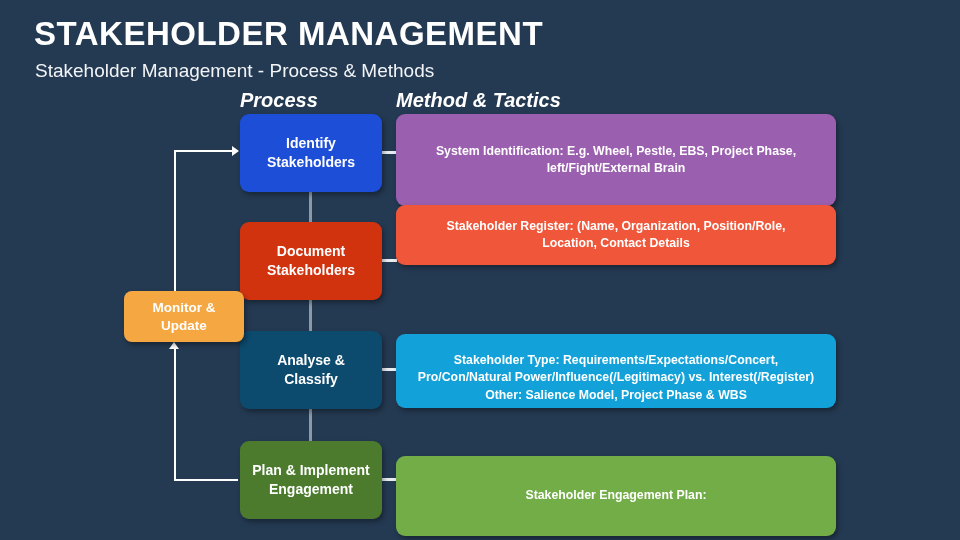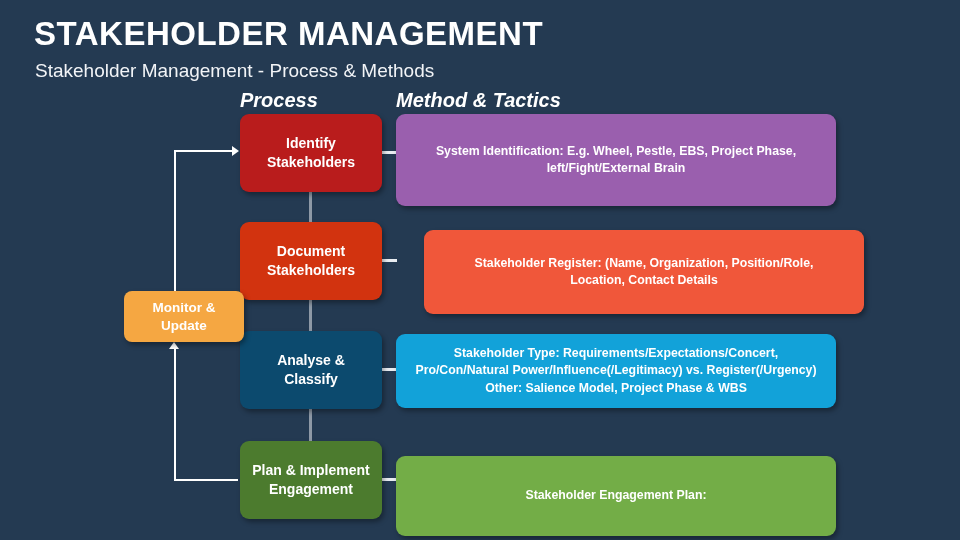--- a/index.html
+++ b/index.html
@@ -81,22 +81,22 @@
   }
   .meth-box b { font-weight: bold; }
 
   
   .row1 { top: 114px; height: 78px; }
   .row2 { top: 222px; height: 78px; }
   .row3 { top: 331px; height: 78px; }
   .row4 { top: 441px; height: 78px; }
 
   .r1m { top: 114px; height: 92px; align-items: center; }
-  .r2m { top: 230px; height: 84px; margin-left: 28px; }
-  .r3m { top: 334px; height: 74px; }
+  .r2m { top: 205px; height: 60px; }
+  .r3m { top: 334px; height: 74px; align-items: flex-end; }
   .r4m { top: 440px; height: 80px; }
 
   
   #monitor-box {
     position: absolute;
     left: 124px;
     top: 291px;
     width: 120px;
     height: 51px;
     border-radius: 8px;
@@ -167,21 +167,21 @@
 
   <div class="droplink" style="left:309px; top:192px; height:30px;"></div>
   <div class="droplink" style="left:309px; top:300px; height:31px;"></div>
   <div class="droplink" style="left:309px; top:409px; height:32px;"></div>
 
   <div class="stub" style="left:381px; top:151px;"></div>
   <div class="stub" style="left:381px; top:259px;"></div>
   <div class="stub" style="left:381px; top:368px;"></div>
   <div class="stub" style="left:381px; top:478px;"></div>
 
-  <div class="box proc-box row1" id="p1" style="background: #b91c1c;">
+  <div class="box proc-box row1" id="p1" style="background: #1d4ed8;">
     <span>
       <span>Identify</span><br>
       <span>Stakeholders</span>
     </span>
   </div>
   <div class="box meth-box r1m" id="m1" style="background: rgb(154, 95, 174);">
     <span>
       <b>System Identification:</b><span> E.g. Wheel, Pestle, EBS, Project Phase,</span><br>
       <span>left/Fight/External Brain</span>
     </span>
@@ -202,21 +202,21 @@
 
   <div class="box proc-box row3" id="p3" style="background: #0c4a6e;">
     <span>
       <span>Analyse &amp;</span><br>
       <span>Classify</span>
     </span>
   </div>
   <div class="box meth-box r3m" id="m3" style="background: rgb(18, 162, 217);">
     <span>
       <b>Stakeholder Type:</b><span> Requirements/Expectations/Concert,</span><br>
-      <span>Pro/Con/Natural Power/Influence(/Legitimacy) vs. Register(/Urgency)</span><br>
+      <span>Pro/Con/Natural Power/Influence(/Legitimacy) vs. Interest(/Register)</span><br>
       <span>Other: Salience Model, Project Phase &amp; WBS</span>
     </span>
   </div>
 
   <div class="box proc-box row4" id="p4" style="background: rgb(76, 123, 46);">
     <span>
       <span>Plan &amp; Implement</span><br>
       <span>Engagement</span>
     </span>
   </div>

